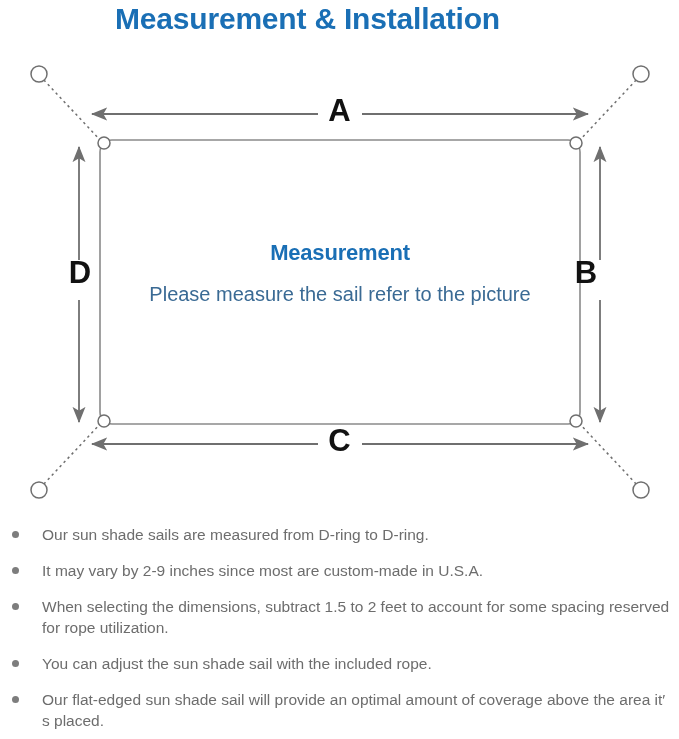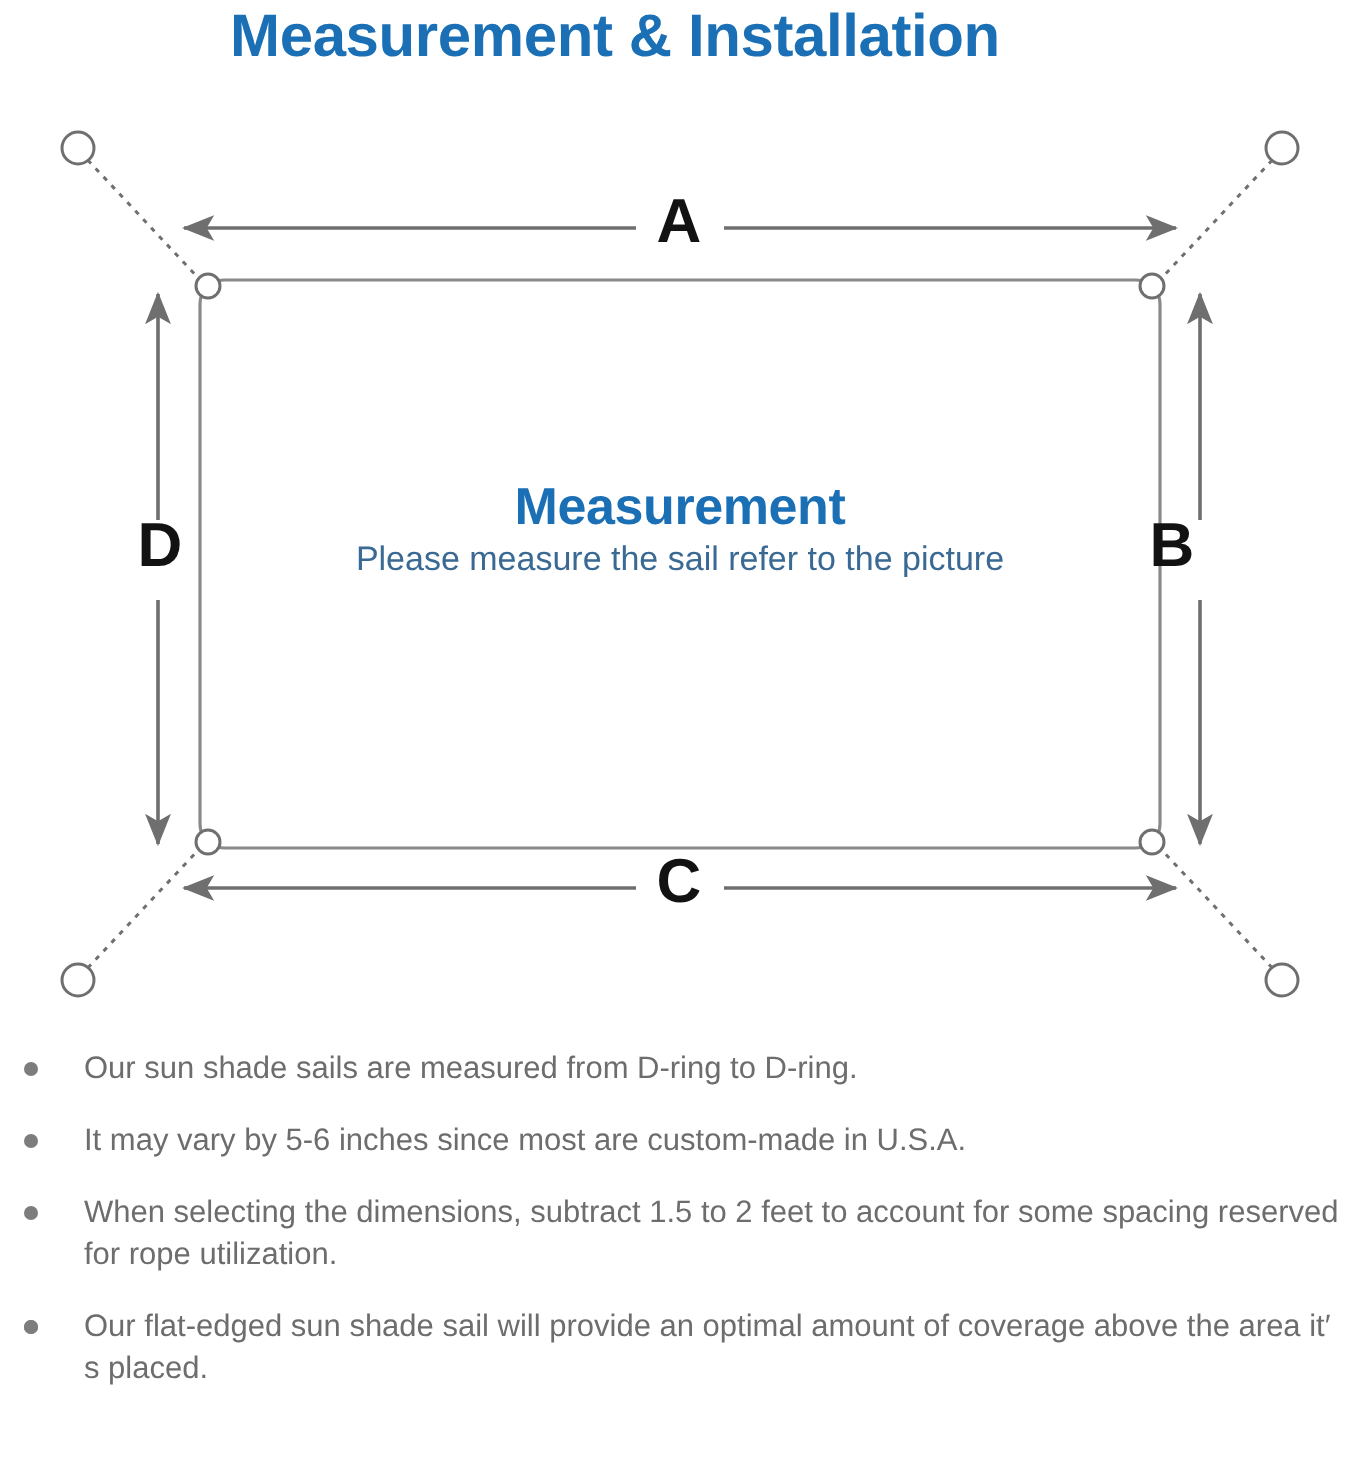--- a/index.html
+++ b/index.html
@@ -55,29 +55,29 @@
 
   
   .sail-text {
     position: absolute;
     left: 110px;
     top: 190px;
     width: 460px;
     text-align: center;
   }
   .sail-text .heading {
-    font-size: 26px;
+    font-size: 22px;
     font-weight: bold;
     color: #1a6fb5;
     line-height: 30px;
     letter-spacing: -0.2px;
   }
   .sail-text .sub {
-    margin-top: 2px;
-    font-size: 17px;
+    margin-top: 16px;
+    font-size: 20px;
     color: #3a6a94;
     line-height: 20px;
   }
 
   
   .notes {
     position: absolute;
     left: 0px;
     top: 524px;
     width: 679px;
@@ -156,26 +156,27 @@
   </div>
 </div>
 
 <div class="notes">
   <div class="note-item">
     <span class="dot"></span>
     <span>Our sun shade sails are measured from D-ring to D-ring.</span>
   </div>
   <div class="note-item">
     <span class="dot"></span>
-    <span>It may vary by 5-6 inches since most are custom-made in U.S.A.</span>
+    <span>It may vary by 2-9 inches since most are custom-made in U.S.A.</span>
   </div>
   <div class="note-item">
     <span class="dot"></span>
     <span>When selecting the dimensions, subtract 1.5 to 2 feet to account for some spacing reserved for rope utilization.</span>
   </div>
   <div class="note-item">
     <span class="dot"></span>
+    <span>You can adjust the sun shade sail with the included rope.</span>
   </div>
   <div class="note-item">
     <span class="dot"></span>
     <span>Our flat-edged sun shade sail will provide an optimal amount of coverage above the area it′ s placed.</span>
   </div>
 </div>
 
 </body></html>

